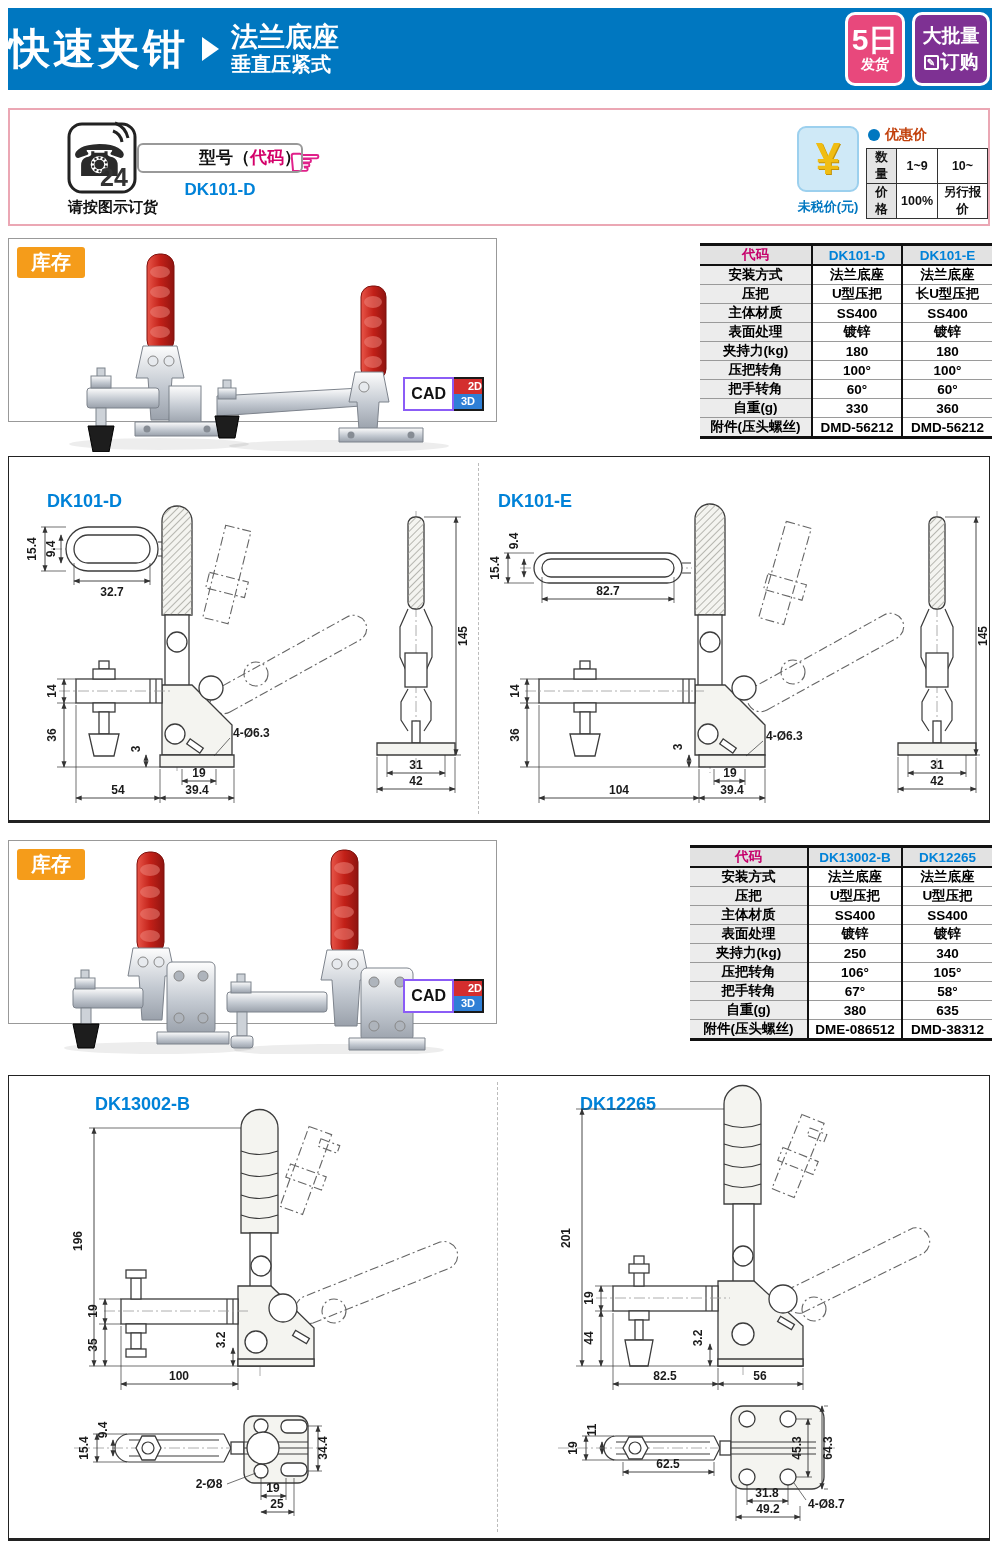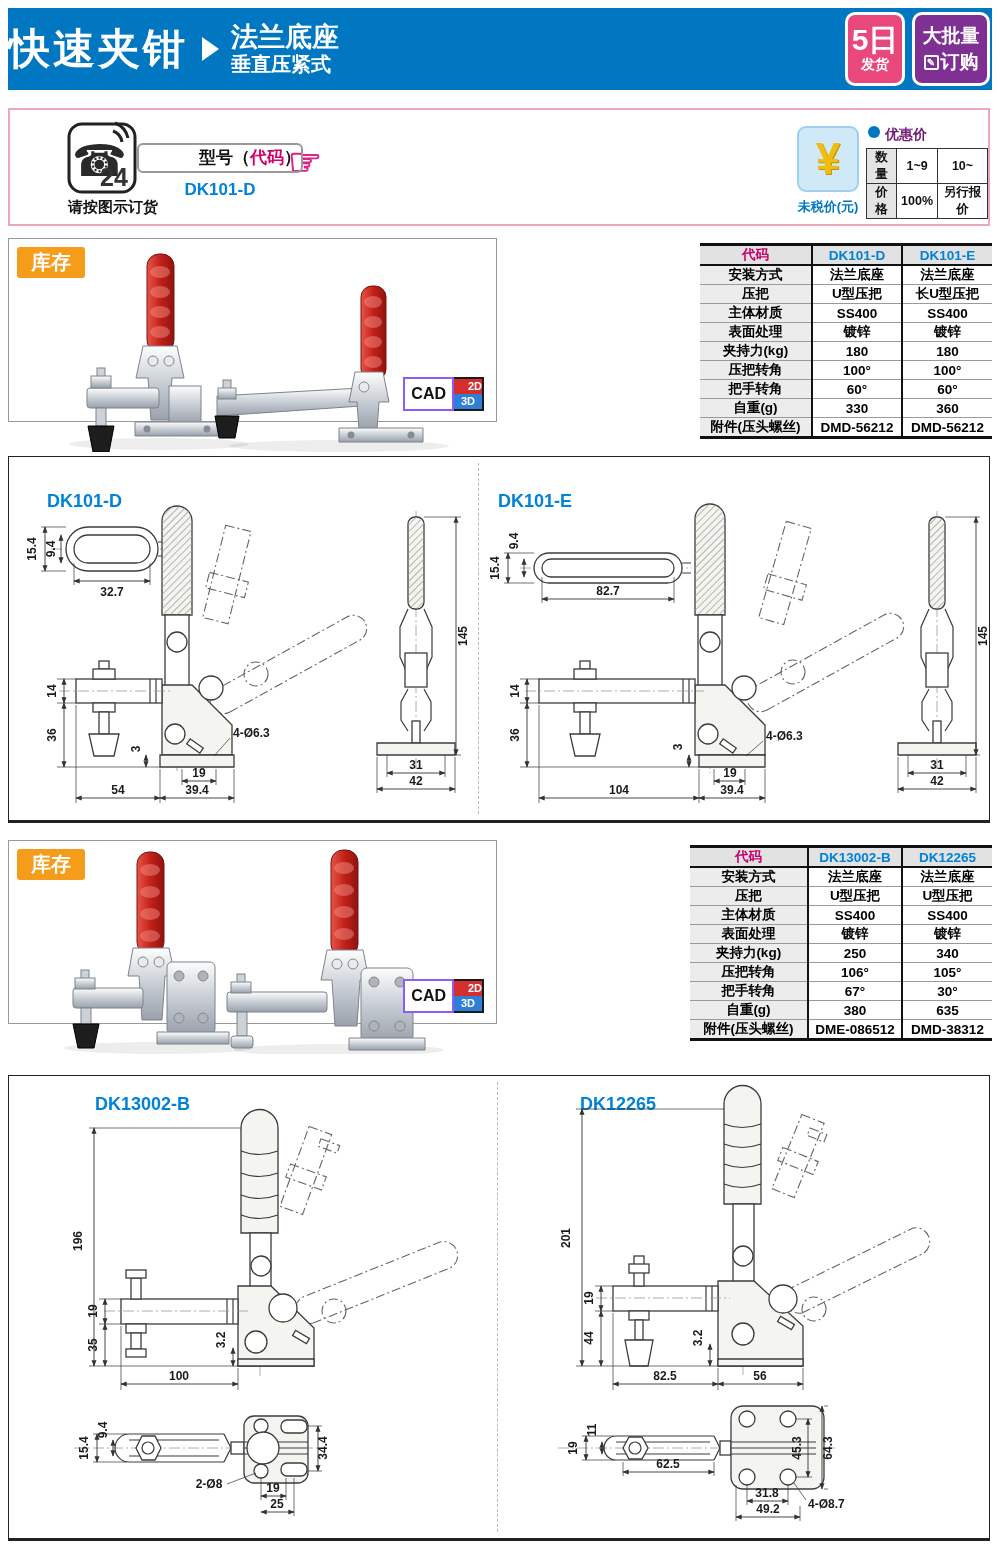--- a/index.html
+++ b/index.html
@@ -24,21 +24,21 @@
 
   
   .order-box { position:absolute; left:8px; top:108px; width:982px; height:118px; border:2px solid #eba7b4; background:#fff; }
   .phone-cap { position:absolute; left:28px; top:88px; width:150px; text-align:center; font-size:15px; font-weight:bold; color:#111; }
   .hand { position:absolute; left:278px; top:30px; font-size:38px; color:#e0218a; font-weight:bold; }
   .model-box { position:absolute; left:127px; top:33px; width:166px; height:30px; border:2px solid #999; border-radius:6px; text-align:right; line-height:26px; font-size:17px; font-weight:bold; color:#111; }
   .model-code { color:#d4006a; }
   .sample-code { position:absolute; left:127px; top:70px; width:166px; text-align:center; font-size:17px; font-weight:bold; color:#0082d8; }
   .yen-box { position:absolute; left:787px; top:16px; width:62px; height:66px; background:#cfe9f7; border:2px solid #9cd0ee; border-radius:9px; text-align:center; line-height:62px; font-size:44px; font-weight:bold; color:#f0bd13; text-shadow:1px 1px 0 #c3920a; }
   .tax-note { position:absolute; left:770px; top:88px; width:96px; text-align:center; font-size:13px; font-weight:bold; color:#0077c0; }
-  .promo { position:absolute; left:858px; top:16px; font-size:14px; font-weight:bold; color:#701a75; display:flex; gap:5px; }
+  .promo { position:absolute; left:858px; top:16px; font-size:14px; font-weight:bold; color:#c2410c; display:flex; align-items:center; gap:5px; }
   .promo .dot { width:12px; height:12px; border-radius:50%; background:#0077c0; display:inline-block; }
   .price-tbl { position:absolute; left:856px; top:38px; border-collapse:collapse; }
   .price-tbl td { border:1.5px solid #333; font-size:12.5px; font-weight:bold; color:#111; text-align:center; height:24px; padding:0 4px; background:#fff; }
   .price-tbl td:first-child { background:#e4e4e4; }
 
   
   .photo-box { position:absolute; left:8px; width:489px; height:184px; border:1px solid #999; background:#fff; }
   .stock { position:absolute; left:8px; top:8px; background:#f59c1a; color:#fff; font-size:20px; font-weight:bold; padding:2px 14px; border-radius:3px; }
   .cadbadge { position:absolute; right:12px; bottom:10px; display:flex; align-items:stretch; }
   .cadtxt { border:2px solid #8b5cf6; background:#fff; color:#111; font-size:16px; font-weight:bold; padding:2px 6px; line-height:26px; }
@@ -540,21 +540,21 @@
           <td>340</td>
         </tr>
     <tr>
           <td>压把转角</td>
           <td>106°</td>
           <td>105°</td>
         </tr>
     <tr>
           <td>把手转角</td>
           <td>67°</td>
-          <td>30°</td>
+          <td>58°</td>
         </tr>
     <tr>
           <td>自重(g)</td>
           <td>380</td>
           <td>635</td>
         </tr>
     <tr>
           <td>附件(压头螺丝)</td>
           <td>DME-086512</td>
           <td>DMD-38312</td>

